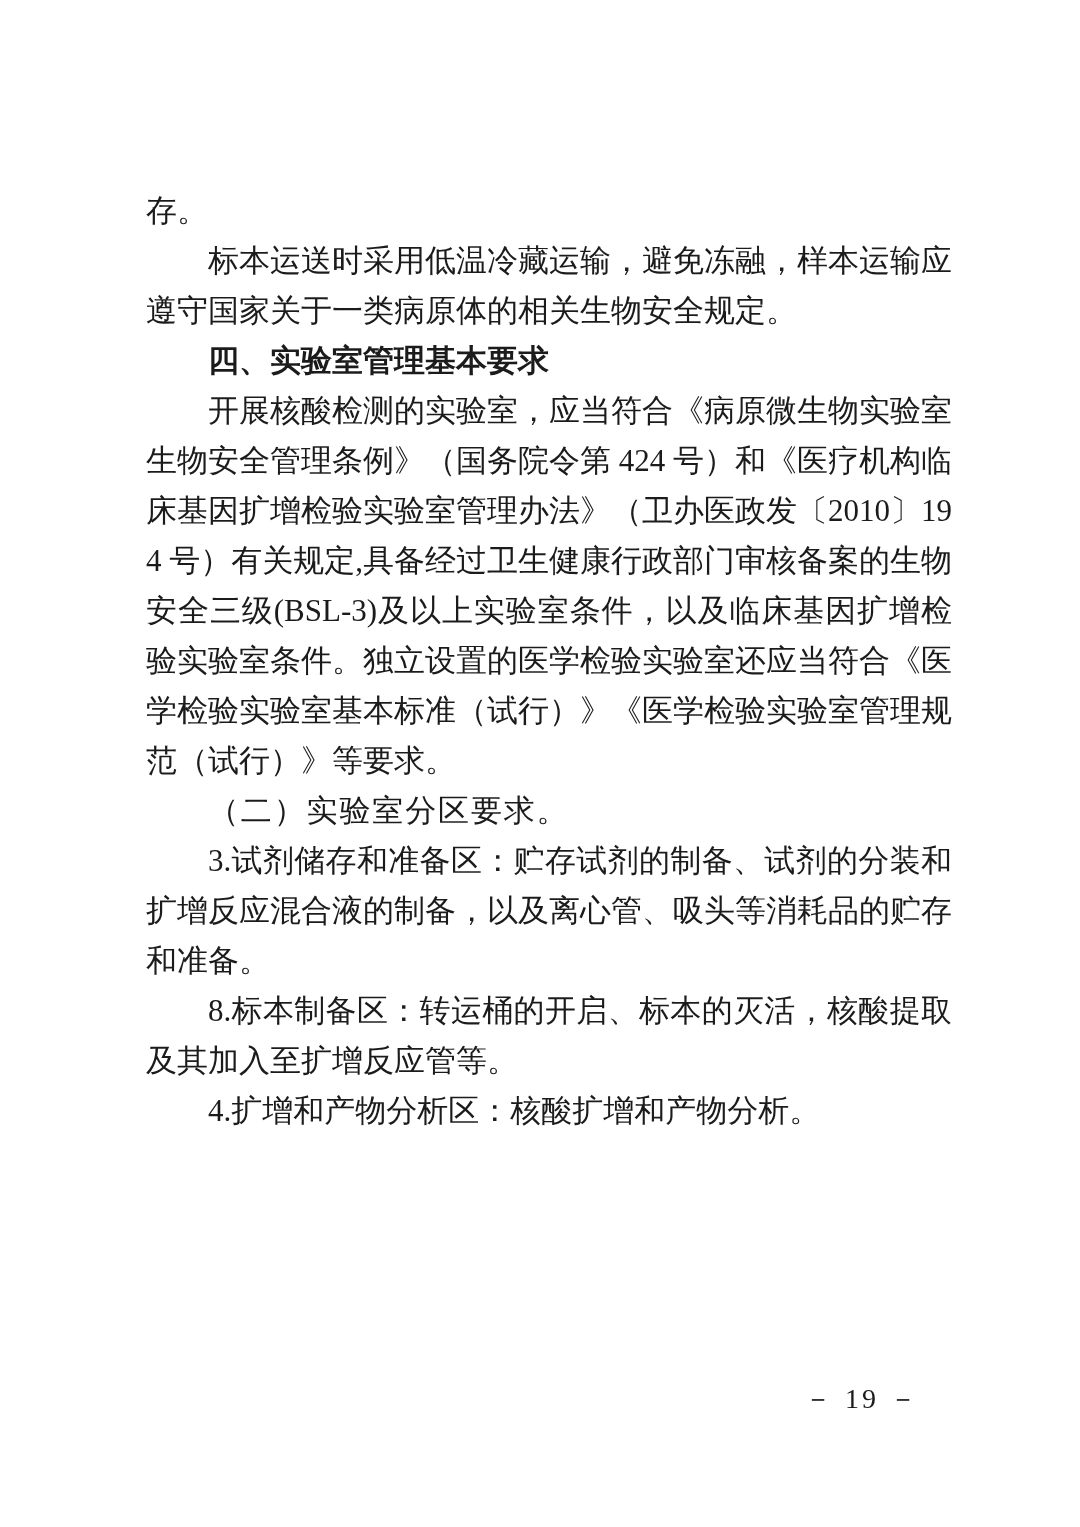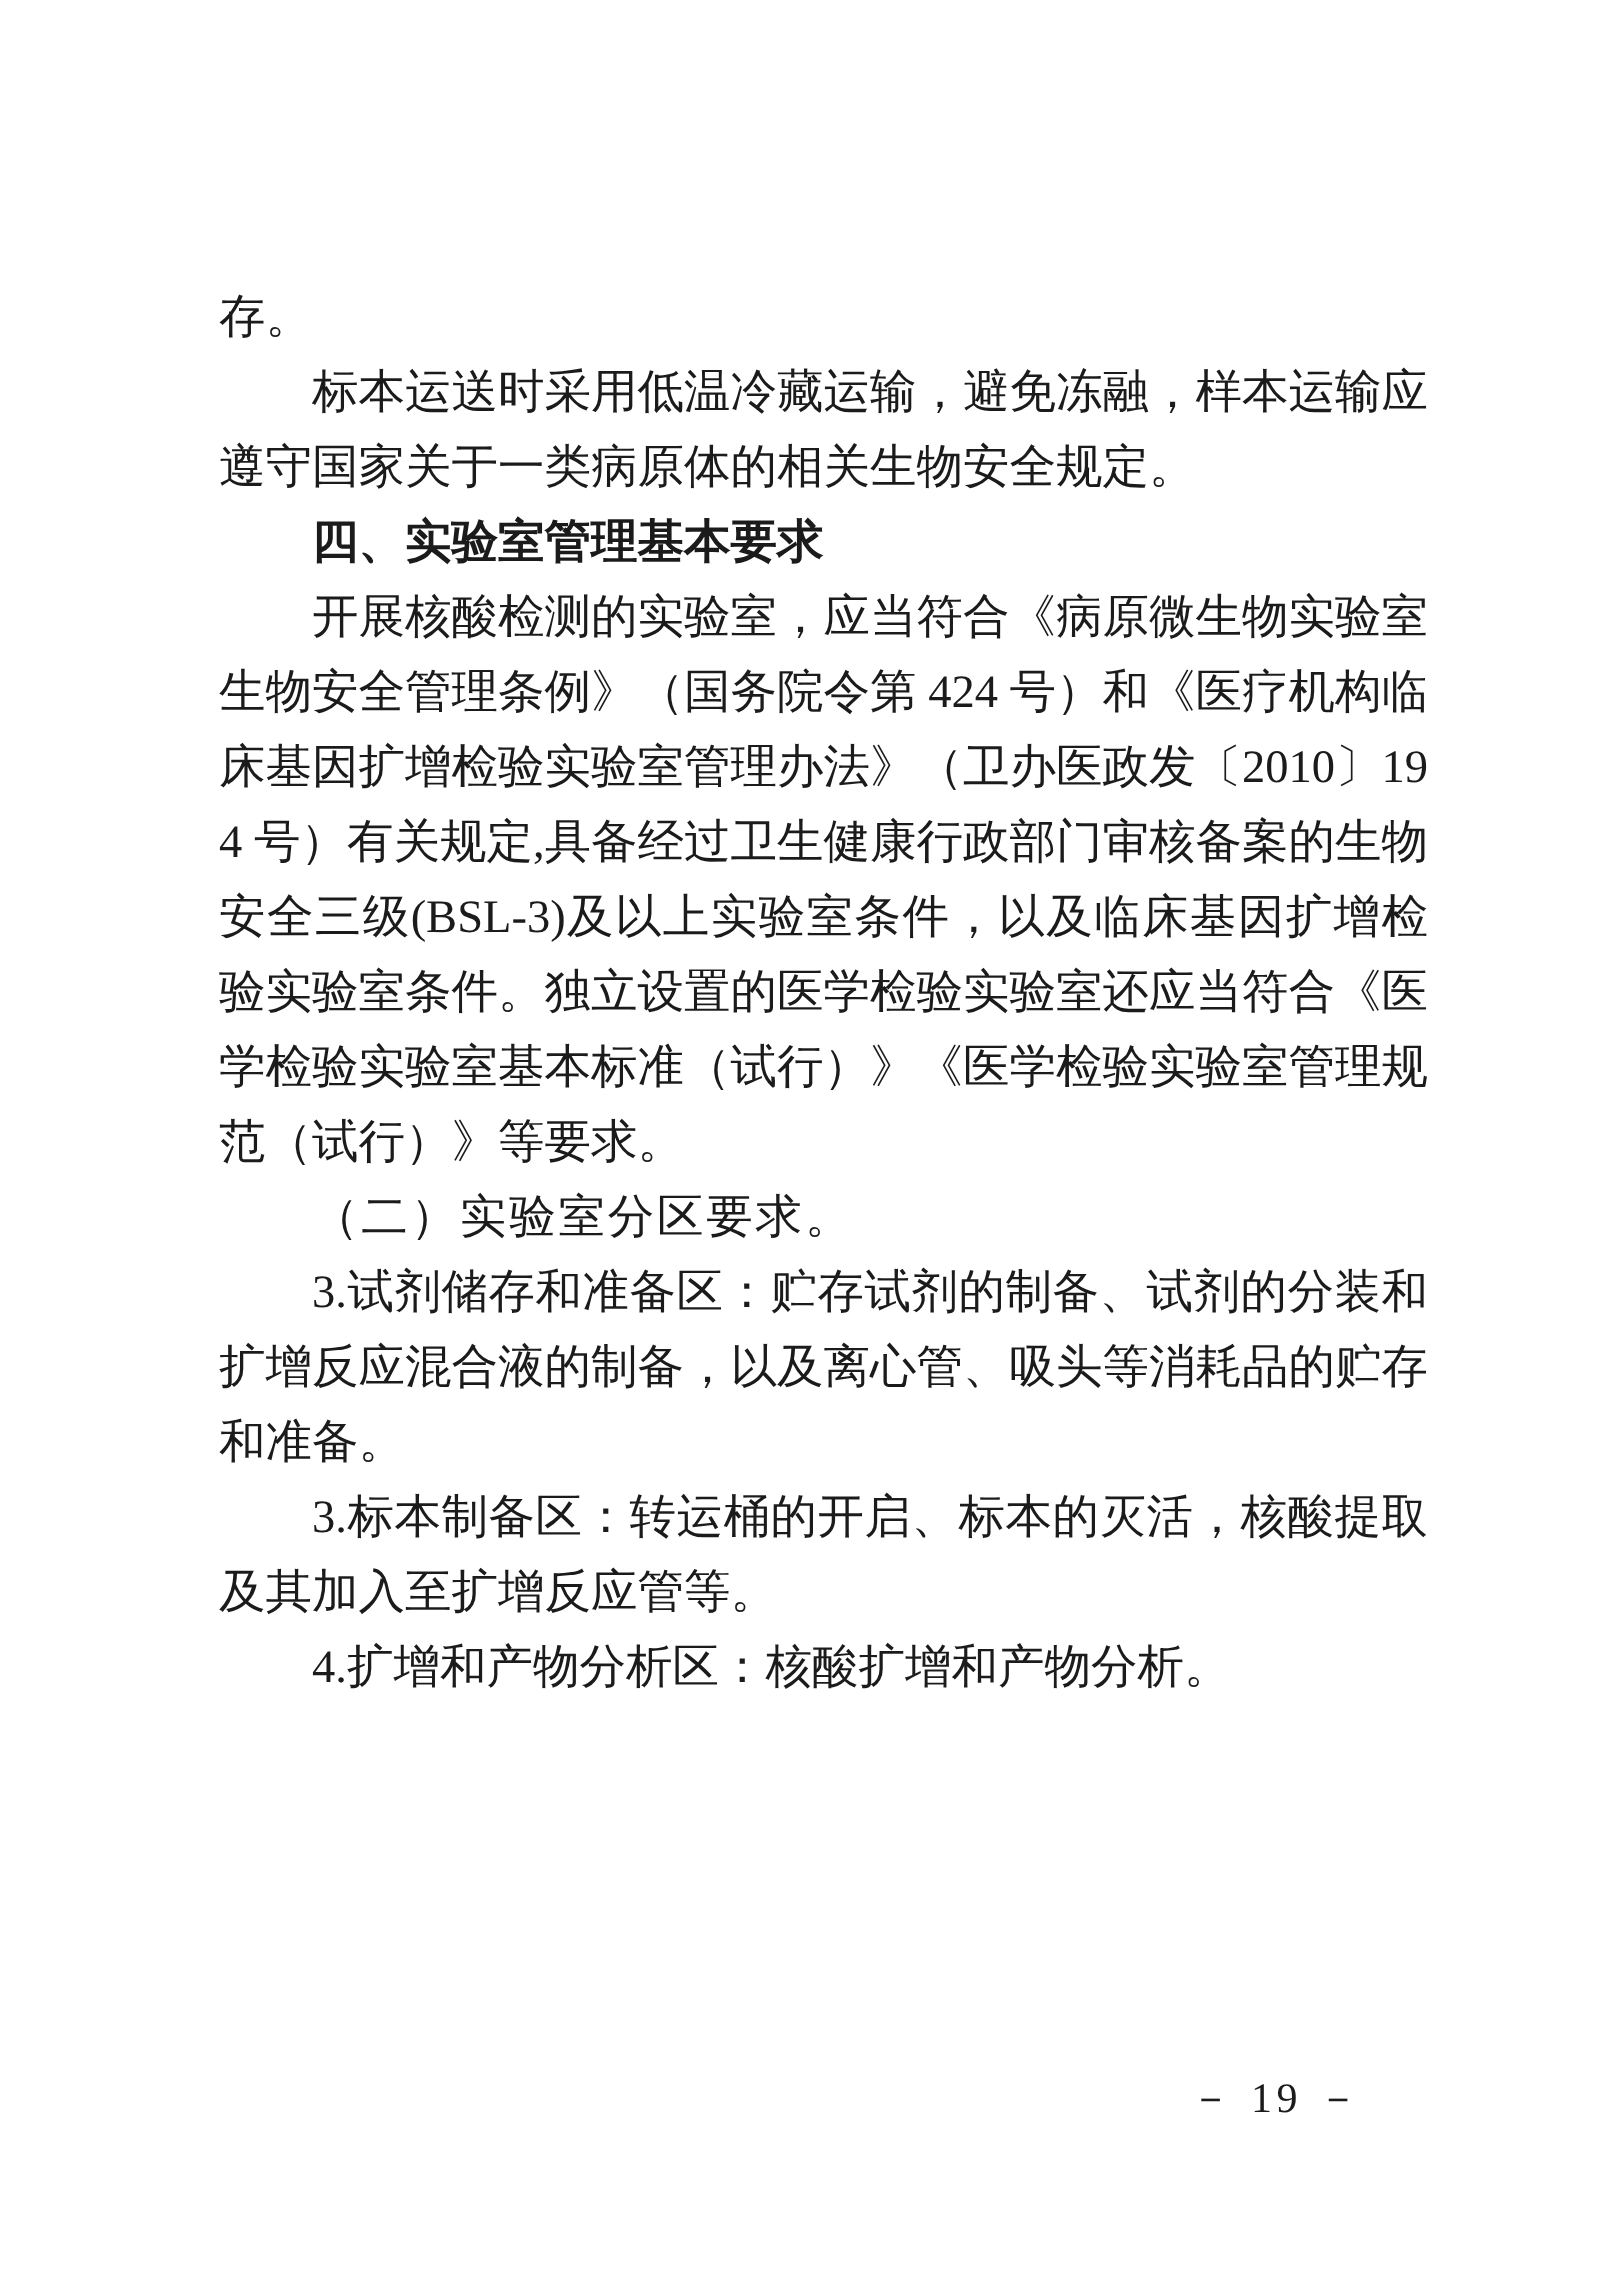--- a/index.html
+++ b/index.html
@@ -37,34 +37,34 @@
     font-family: Liberation Sans, sans-serif;
     font-weight: 700;
     font-size: 32px;
   }
   .subheading {
     letter-spacing: 0.06em;
   }
   .page-number {
     position: absolute;
     top: 1380px;
-    right: 171px;
+    right: 160px;
     font-size: 28px;
     letter-spacing: 3px;
     color: #1b1b1b;
   }
 </style>
 </head>
 <body>
 
 <div class="page">
   <div class="content">
     <p>存。</p>
     <p class="indent">标本运送时采用低温冷藏运输，避免冻融，样本运输应遵守国家关于一类病原体的相关生物安全规定。</p>
     <p class="indent heading">四、实验室管理基本要求</p>
     <p class="indent">开展核酸检测的实验室，应当符合《病原微生物实验室生物安全管理条例》（国务院令第 424 号）和《医疗机构临床基因扩增检验实验室管理办法》（卫办医政发〔2010〕194 号）有关规定,具备经过卫生健康行政部门审核备案的生物安全三级(BSL-3)及以上实验室条件，以及临床基因扩增检验实验室条件。独立设置的医学检验实验室还应当符合《医学检验实验室基本标准（试行）》《医学检验实验室管理规范（试行）》等要求。</p>
     <p class="indent subheading">（二）实验室分区要求。</p>
     <p class="indent">3.试剂储存和准备区：贮存试剂的制备、试剂的分装和扩增反应混合液的制备，以及离心管、吸头等消耗品的贮存和准备。</p>
-    <p class="indent">3.标本制备区：转运桶的开启、标本的灭活，核酸提取及其加入至扩增反应管等。</p>
+    <p class="indent">8.标本制备区：转运桶的开启、标本的灭活，核酸提取及其加入至扩增反应管等。</p>
     <p class="indent">4.扩增和产物分析区：核酸扩增和产物分析。</p>
   </div>
   <div class="page-number">－ 19 －</div>
 </div>
 
 </body></html>

